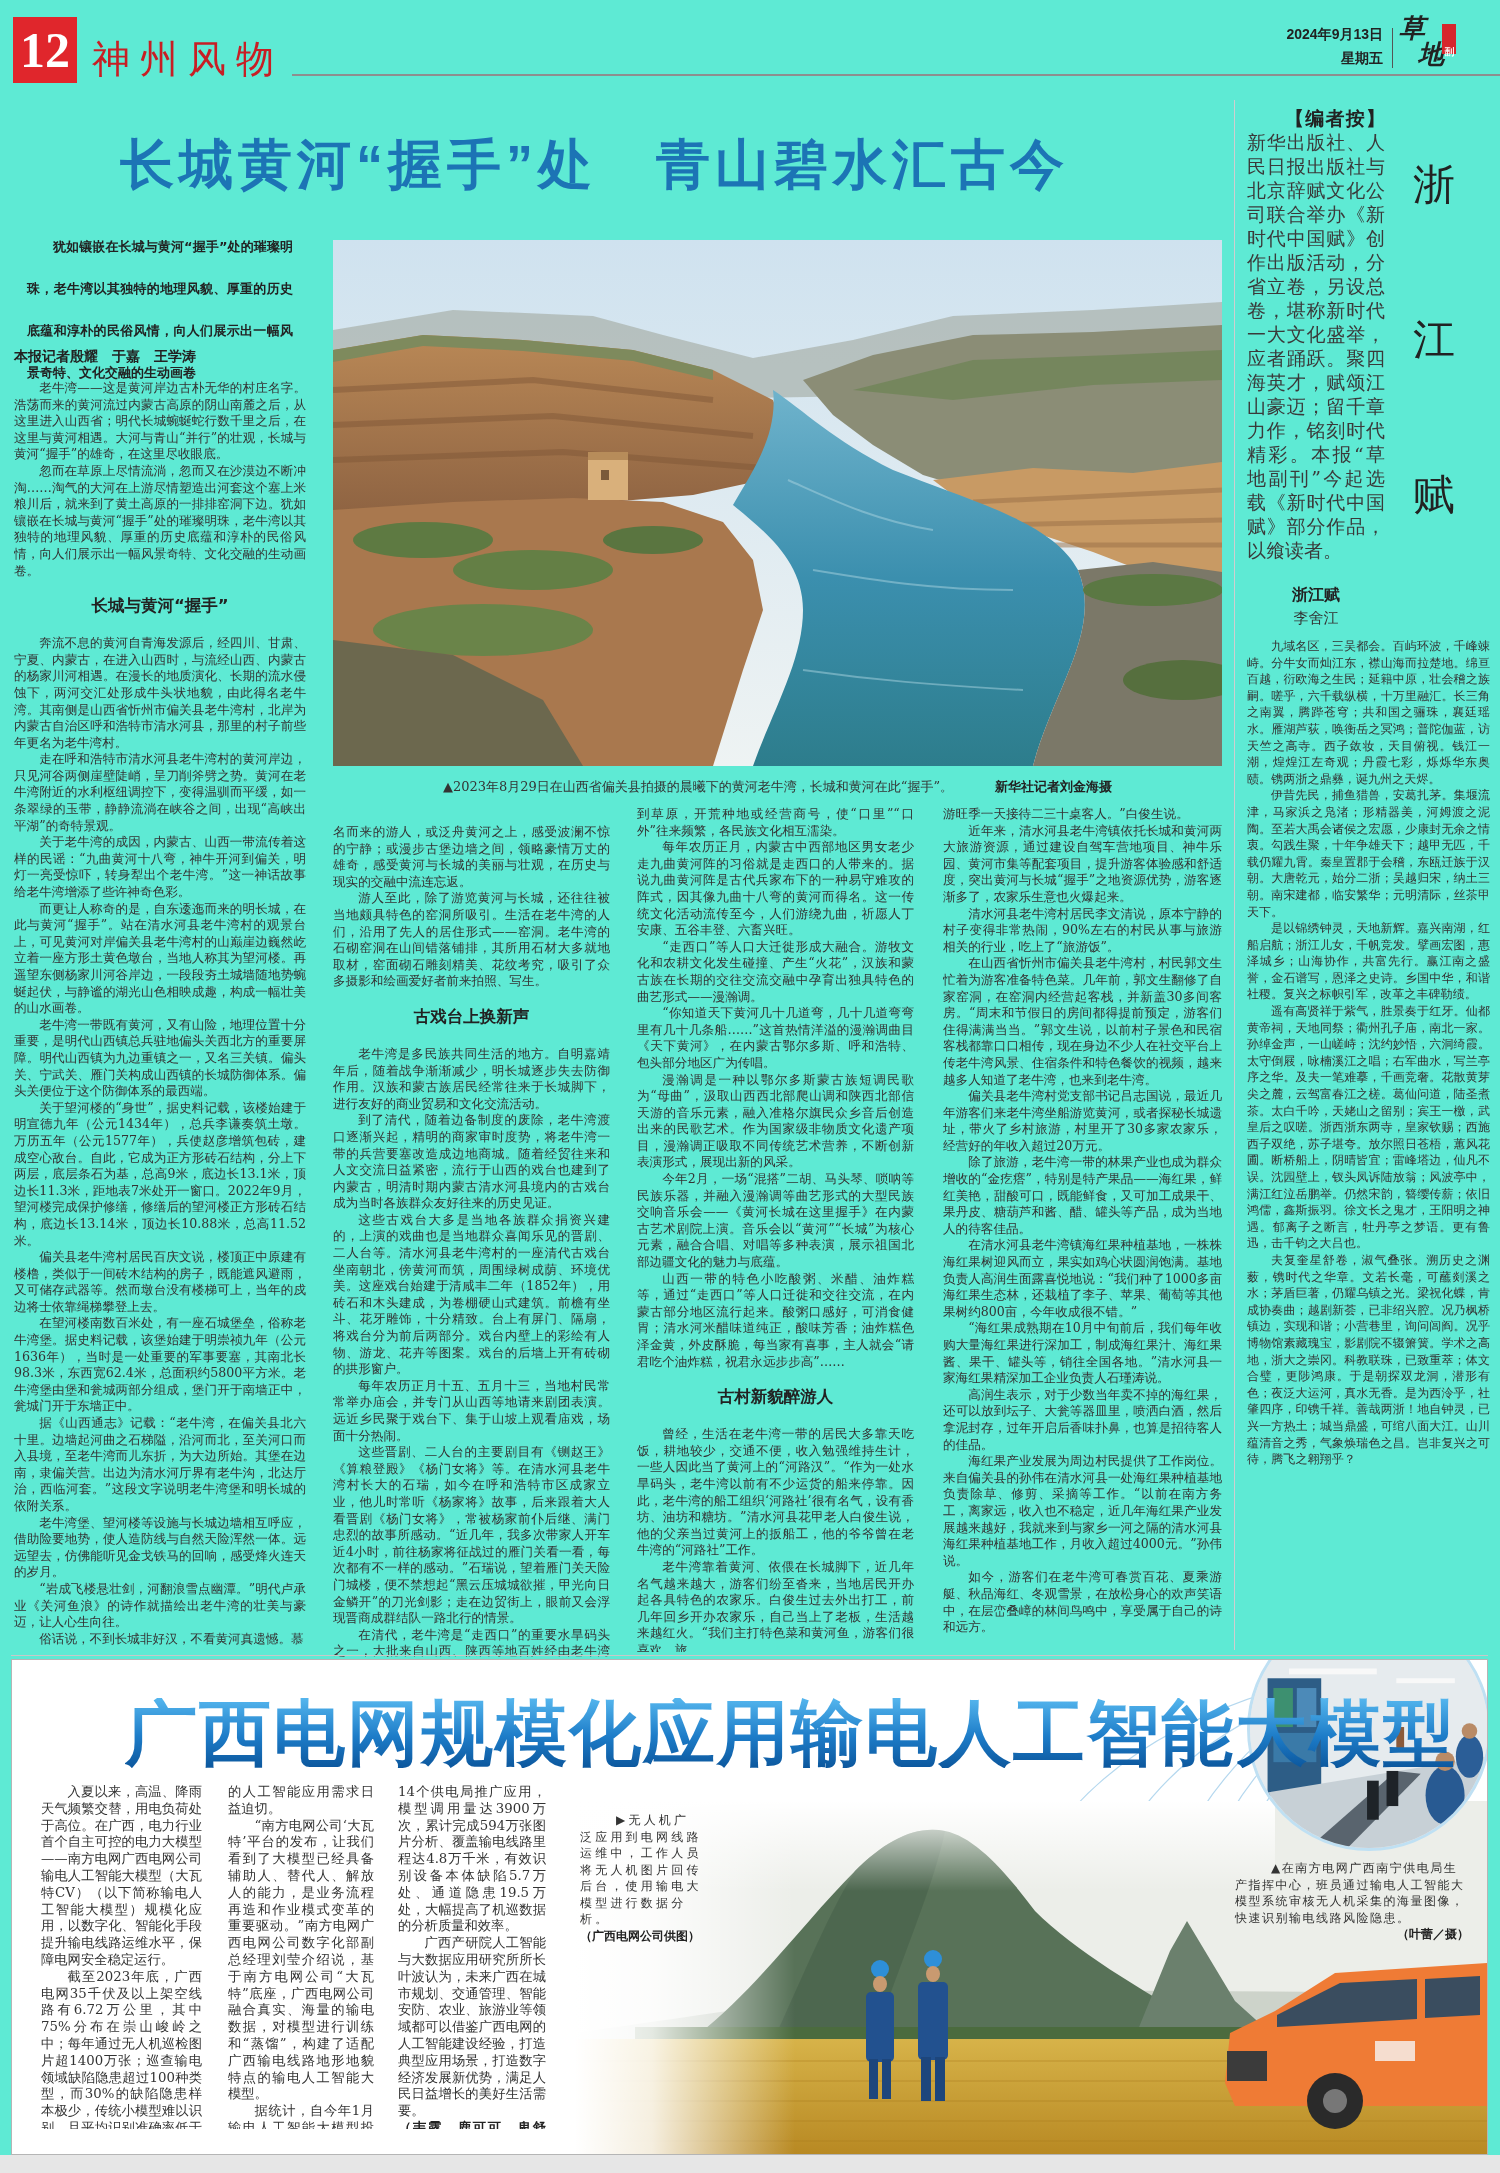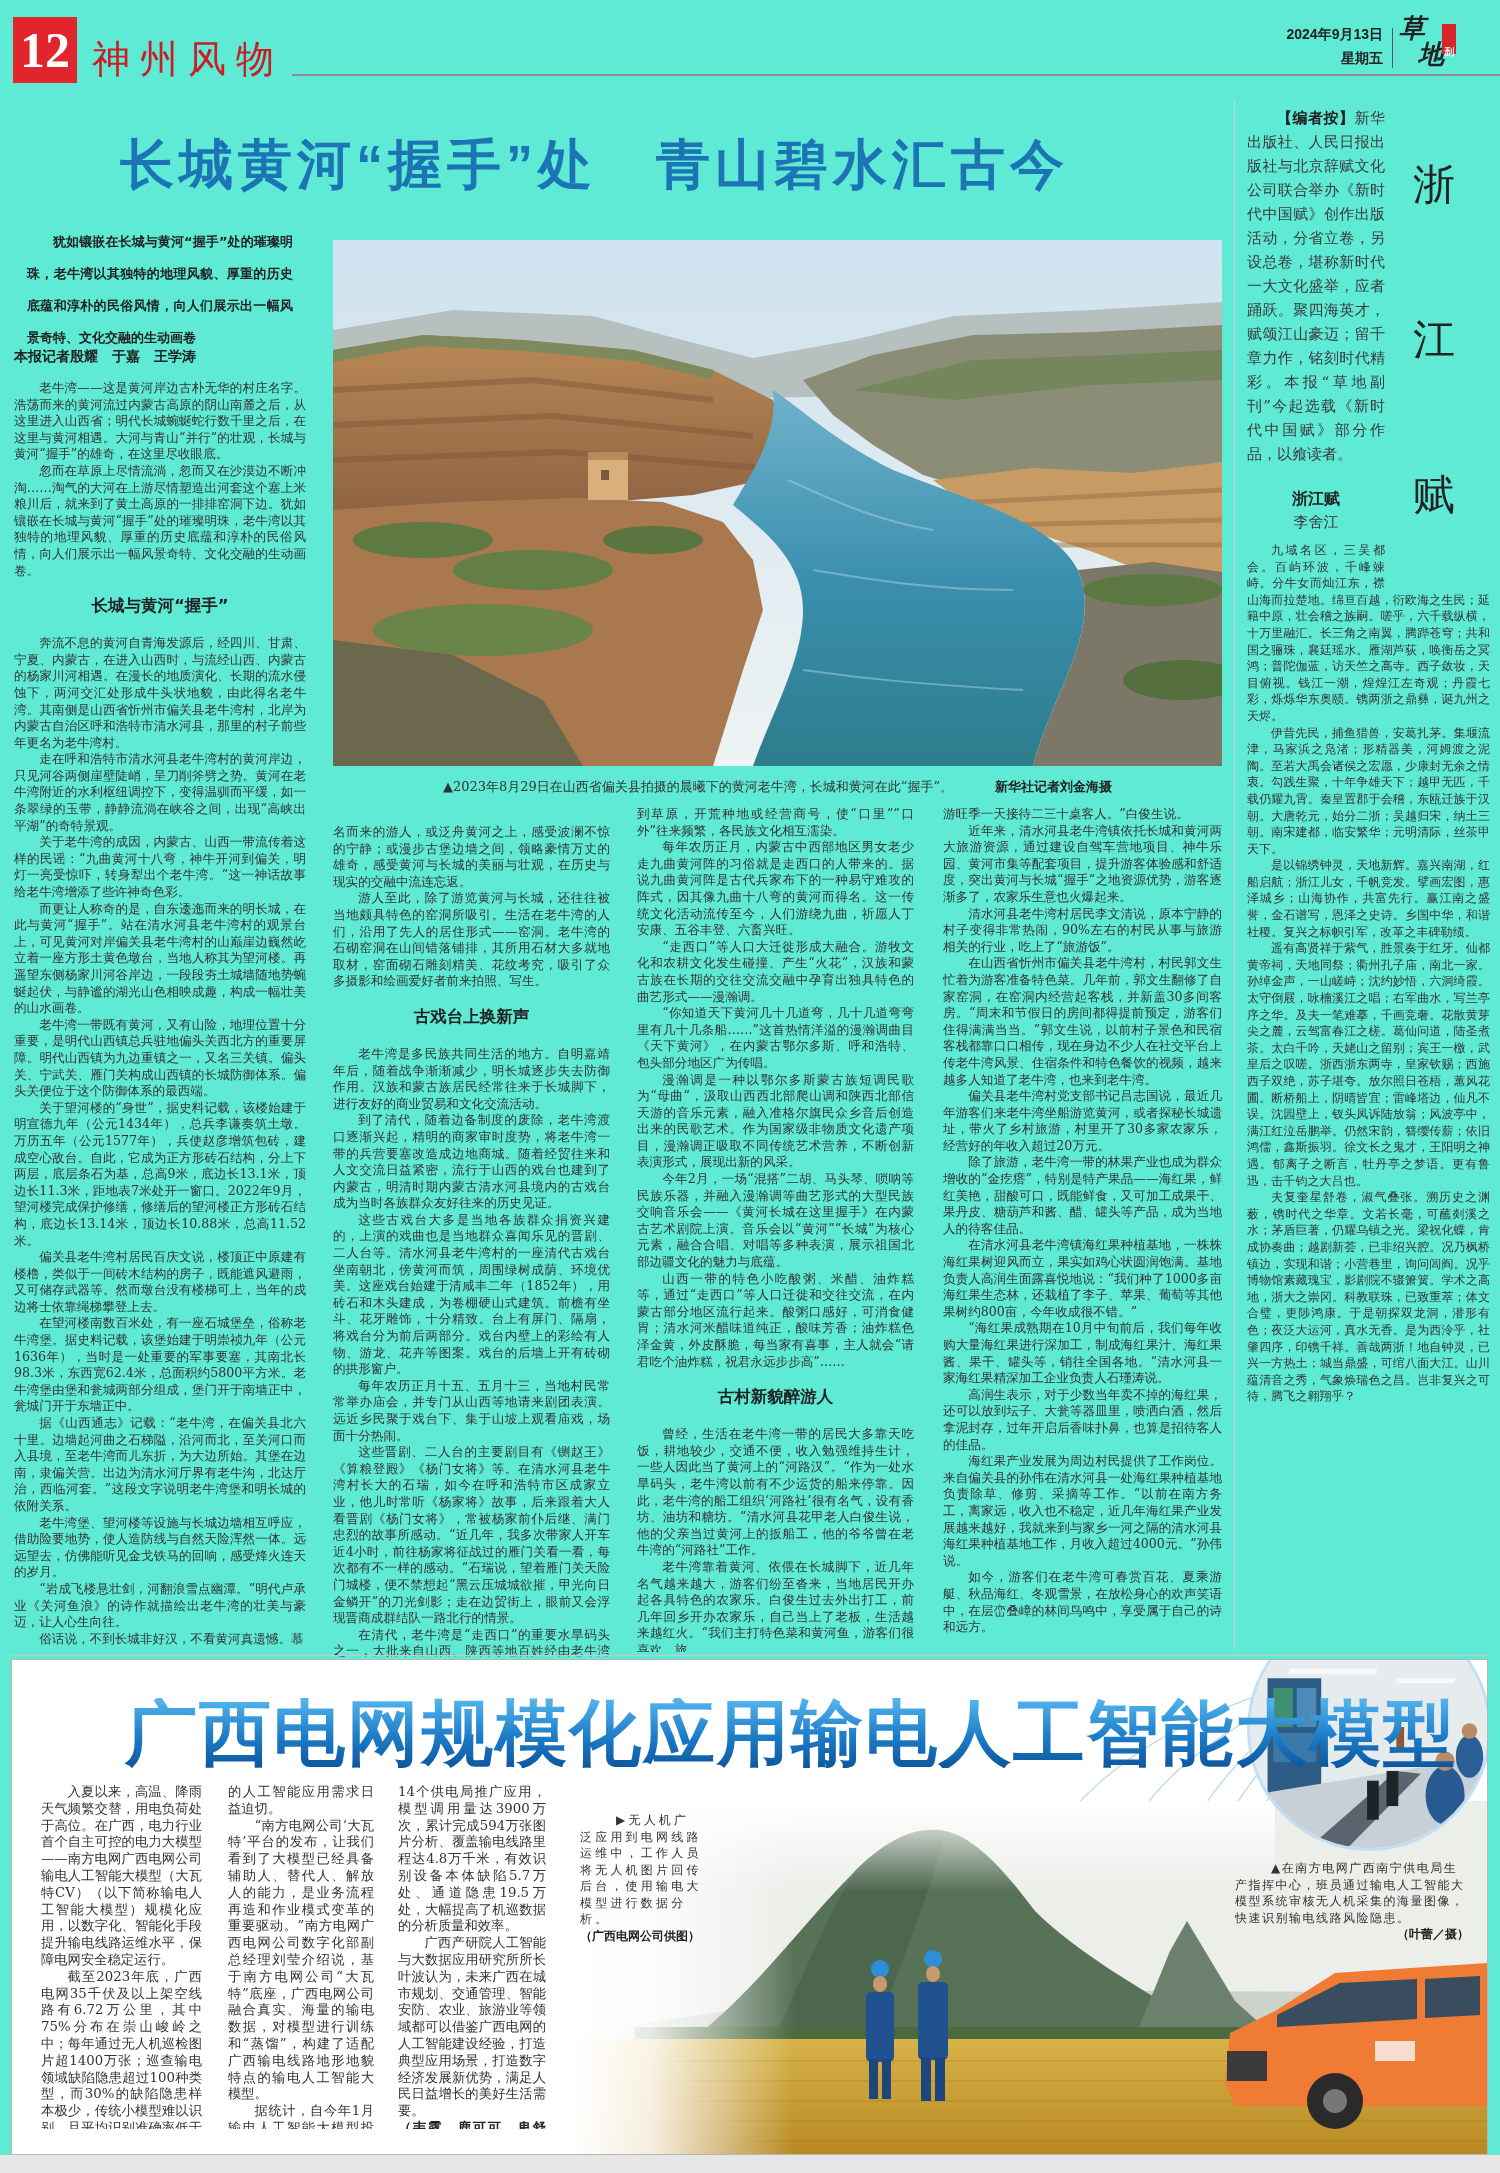--- a/index.html
+++ b/index.html
@@ -11,21 +11,21 @@
   .rule{left:292px;top:74px;width:1208px;height:2px;background:#8e8e8e;}
   .date{right:117px;top:26px;font:bold 14px/16px "Liberation Sans",sans-serif;color:#222;text-align:right;}
   .weekday{right:117px;top:50px;font:bold 14px/16px "Liberation Sans",sans-serif;color:#222;}
   .vsep{left:1392px;top:28px;width:1px;height:40px;background:#555;}
   .logo-a{left:1399px;top:14px;font:italic bold 26px/28px "DejaVu Serif",serif;color:#222;}
   .logo-b{left:1418px;top:40px;font:italic bold 26px/28px "DejaVu Serif",serif;color:#222;}
   .logo-tag{left:1442px;top:24px;width:14px;height:30px;background:#d6262c;color:#fff;font:10px/14px "DejaVu Sans",sans-serif;writing-mode:vertical-rl;text-align:center;}
   
   .headline{left:120px;top:132px;font-family:"Liberation Sans",sans-serif;font-weight:900;font-size:54px;line-height:64px;color:#1c74b5;letter-spacing:5px;white-space:nowrap;}
   
-  .lead{left:27px;top:226px;width:266px;font-family:"DejaVu Sans",sans-serif;font-weight:bold;font-size:13px;line-height:32px;text-indent:2em;text-align:justify;color:#222;margin:0;}
+  .lead{left:27px;top:226px;width:266px;font-family:"DejaVu Sans",sans-serif;font-weight:bold;font-size:13px;line-height:42px;text-indent:2em;text-align:justify;color:#222;margin:0;}
   .byline{left:14px;top:346px;font:bold 14px/20px "DejaVu Sans",sans-serif;color:#222;white-space:pre;}
   
   .col{position:absolute;overflow:hidden;}
   .col p{margin:0;text-indent:2em;font-size:12.6px;line-height:16.6px;text-align:justify;color:#333;}
   .col p.cont{text-indent:0;}
   .col h3{margin:17px 0 19px;font-family:"DejaVu Sans",sans-serif;font-weight:bold;font-size:16.5px;line-height:20px;text-align:center;color:#222;}
   .c1{left:14px;top:380px;width:292px;height:1272px;}
   .c2{left:333px;top:824px;width:277px;height:846px;}
   .c3{left:637px;top:806px;width:277px;height:846px;}
   .c4{left:943px;top:806px;width:279px;height:846px;}
@@ -33,21 +33,21 @@
   .photo{left:333px;top:240px;width:889px;height:526px;overflow:hidden;}
   .photo svg{display:block;width:100%;height:100%;}
   .caption{left:333px;top:778px;width:889px;text-align:center;font-size:13px;line-height:18px;color:#333;white-space:nowrap;}
   .caption .credit{font-family:"DejaVu Sans",sans-serif;font-weight:bold;margin-left:42px;color:#222;text-align:right;}
   .vline{left:1234px;top:100px;width:1px;height:1550px;background:#cfcfcf;}
   .hline{left:11px;top:1655px;width:1477px;height:1px;background:#c8c8c8;}
   
   .rc{left:1247px;top:106px;width:243px;height:1546px;overflow:hidden;}
   .bigfloat{float:right;width:105px;height:474px;position:relative;}
   .bigch{position:absolute;left:28px;font-size:42px;line-height:46px;color:#222;font-family:"DejaVu Serif",serif;}
-  .note{margin:0;font-size:15px;line-height:24px;text-indent:2em;text-align:justify;color:#3a3a3a;}
+  .note{margin:0;font-size:19px;line-height:24px;text-indent:2em;text-align:justify;color:#3a3a3a;}
   .note .lbl{font-family:"DejaVu Sans",sans-serif;font-weight:bold;color:#222;}
   .fu-title{margin:22px 0 0;width:138px;text-align:center;font:bold 16px/22px "DejaVu Sans",sans-serif;color:#222;}
   .fu-author{margin:2px 0 10px;width:138px;text-align:center;font-size:15px;line-height:20px;color:#333;}
   .rc p.fu{margin:0;font-size:12px;letter-spacing:0.1px;line-height:16.6px;text-indent:2em;text-align:justify;color:#333;}
   
   .ad{left:11px;top:1659px;width:1475px;height:494px;border:1px solid #b5b5b5;overflow:hidden;background:#fff;}
   .ad-rays{position:absolute;left:1000px;top:0;width:475px;height:494px;}
   .ad-circle{position:absolute;left:1235px;top:-53px;width:244px;height:244px;border-radius:50%;overflow:hidden;border:3px solid #bfe0f3;box-sizing:border-box;background:#e5eaee;}
   .ad-circle svg{width:100%;height:100%;display:block;}
   .rice{position:absolute;left:563px;top:141px;width:912px;height:353px;}

